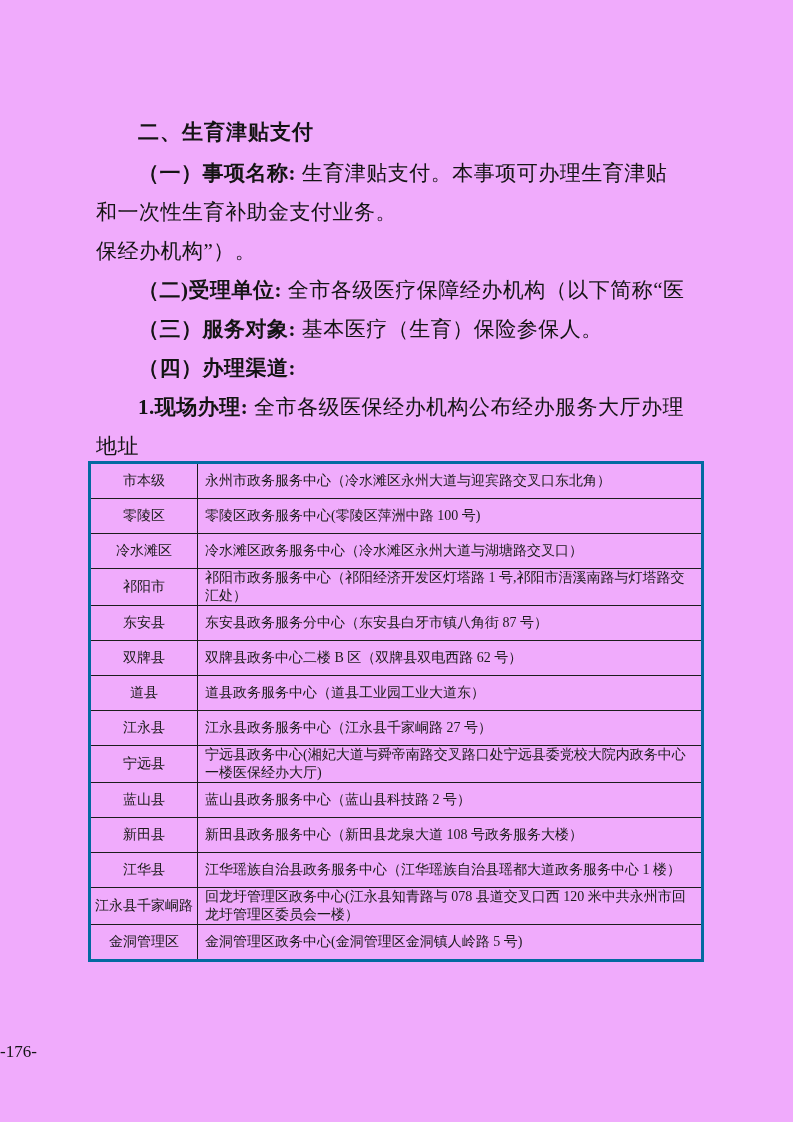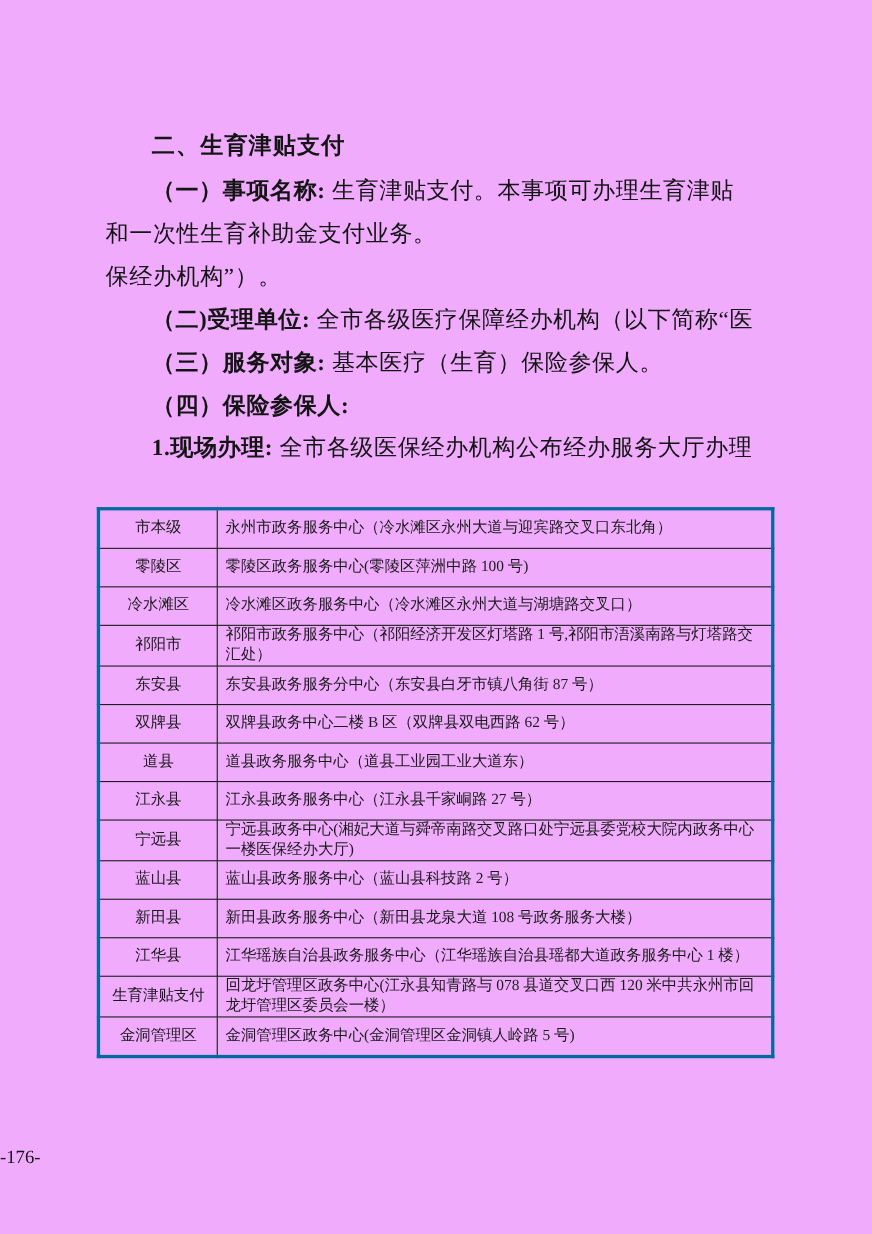--- a/index.html
+++ b/index.html
@@ -93,24 +93,25 @@
           <div class="line"><span>和一次性生育补助金支付业务。</span></div>
         </div>
         <div class="para">
           <div class="line"><span>保经办机构”）。</span></div>
           <div class="line indent"><span class="b">（二)受理单位:</span><span> 全市各级医疗保障经办机构（以下简称“医</span></div>
         </div>
         <div class="para">
           <div class="line indent"><span class="b">（三）服务对象:</span><span> 基本医疗（生育）保险参保人。</span></div>
         </div>
         <div class="para">
-          <div class="line indent"><span class="b">（四）保险参保人:</span></div>
+          <div class="line indent"><span class="b">（四）办理渠道:</span></div>
         </div>
         <div class="para">
           <div class="line indent"><span class="b">1.现场办理:</span><span> 全市各级医保经办机构公布经办服务大厅办理</span></div>
+          <div class="line"><span>地址</span></div>
         </div>
       </div>
   </div>
 
   <table class="addr">
     <tbody>
         <tr>
           <td class="region">市本级</td>
           <td class="address">永州市政务服务中心（冷水滩区永州大道与迎宾路交叉口东北角）</td>
         </tr>
@@ -152,21 +153,21 @@
         </tr>
         <tr>
           <td class="region">新田县</td>
           <td class="address">新田县政务服务中心（新田县龙泉大道 108 号政务服务大楼）</td>
         </tr>
         <tr>
           <td class="region">江华县</td>
           <td class="address">江华瑶族自治县政务服务中心（江华瑶族自治县瑶都大道政务服务中心 1 楼）</td>
         </tr>
         <tr>
-          <td class="region">生育津贴支付</td>
+          <td class="region">江永县千家峒路</td>
           <td class="address">回龙圩管理区政务中心(江永县知青路与 078 县道交叉口西 120 米中共永州市回龙圩管理区委员会一楼）</td>
         </tr>
         <tr>
           <td class="region">金洞管理区</td>
           <td class="address">金洞管理区政务中心(金洞管理区金洞镇人岭路 5 号)</td>
         </tr>
       </tbody>
   </table>
 
   <div class="footer">-176-</div>

